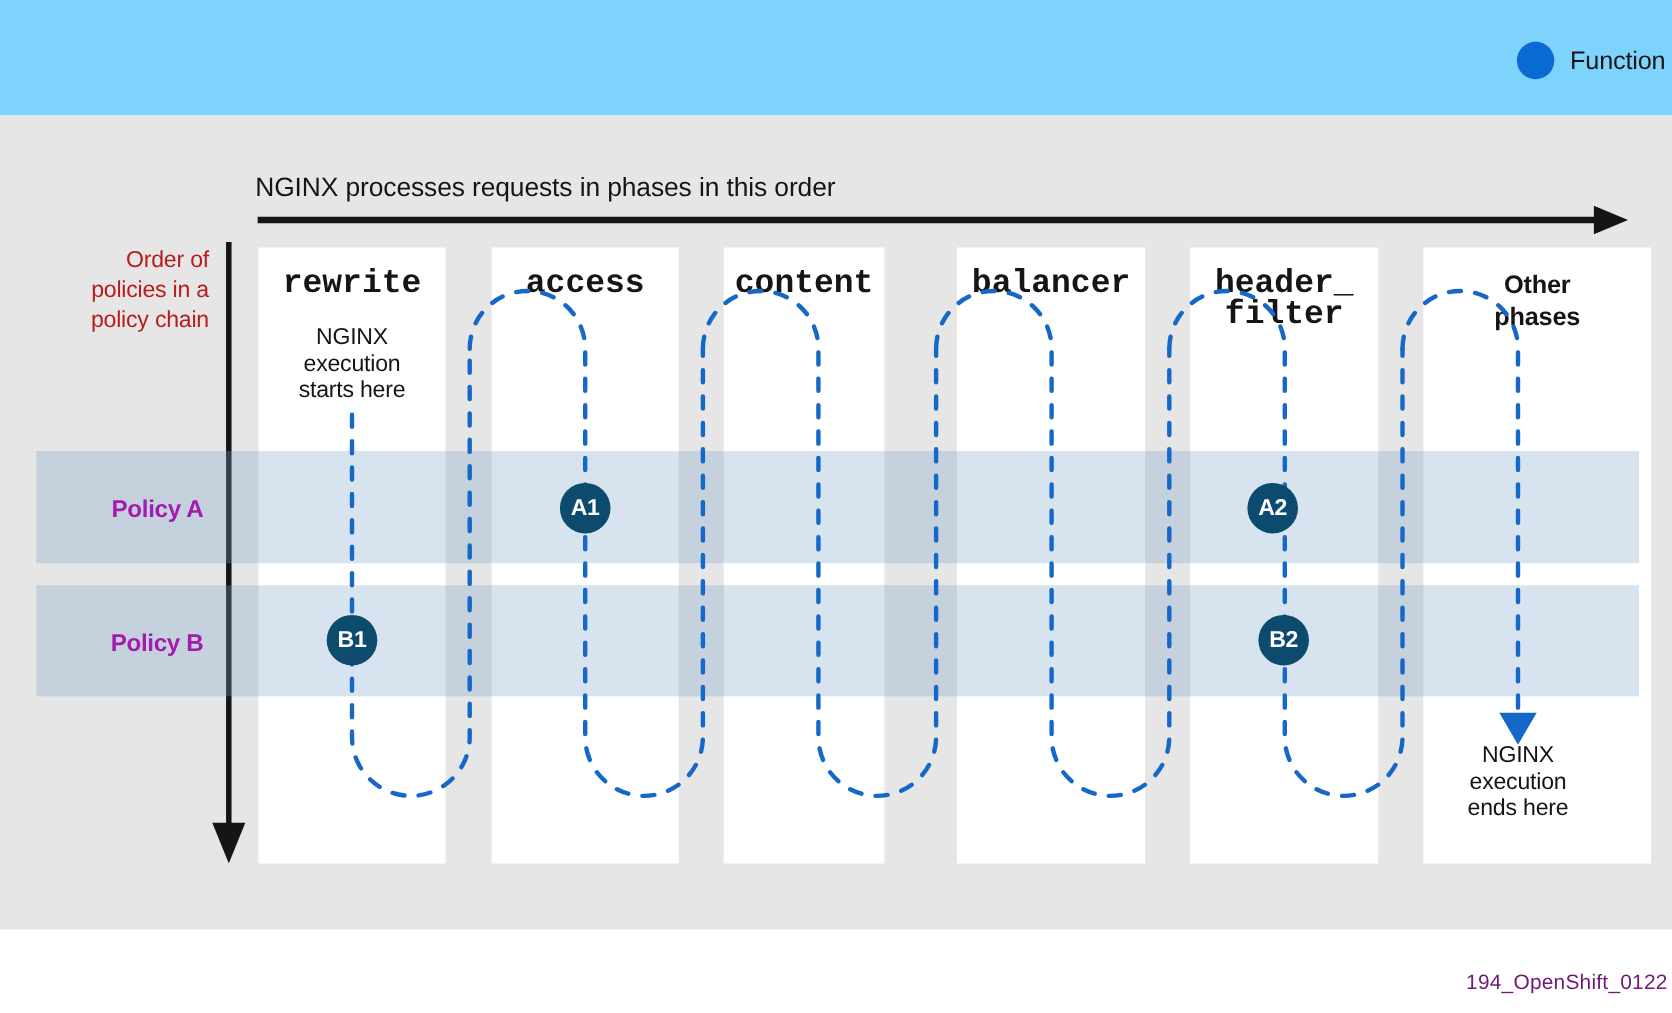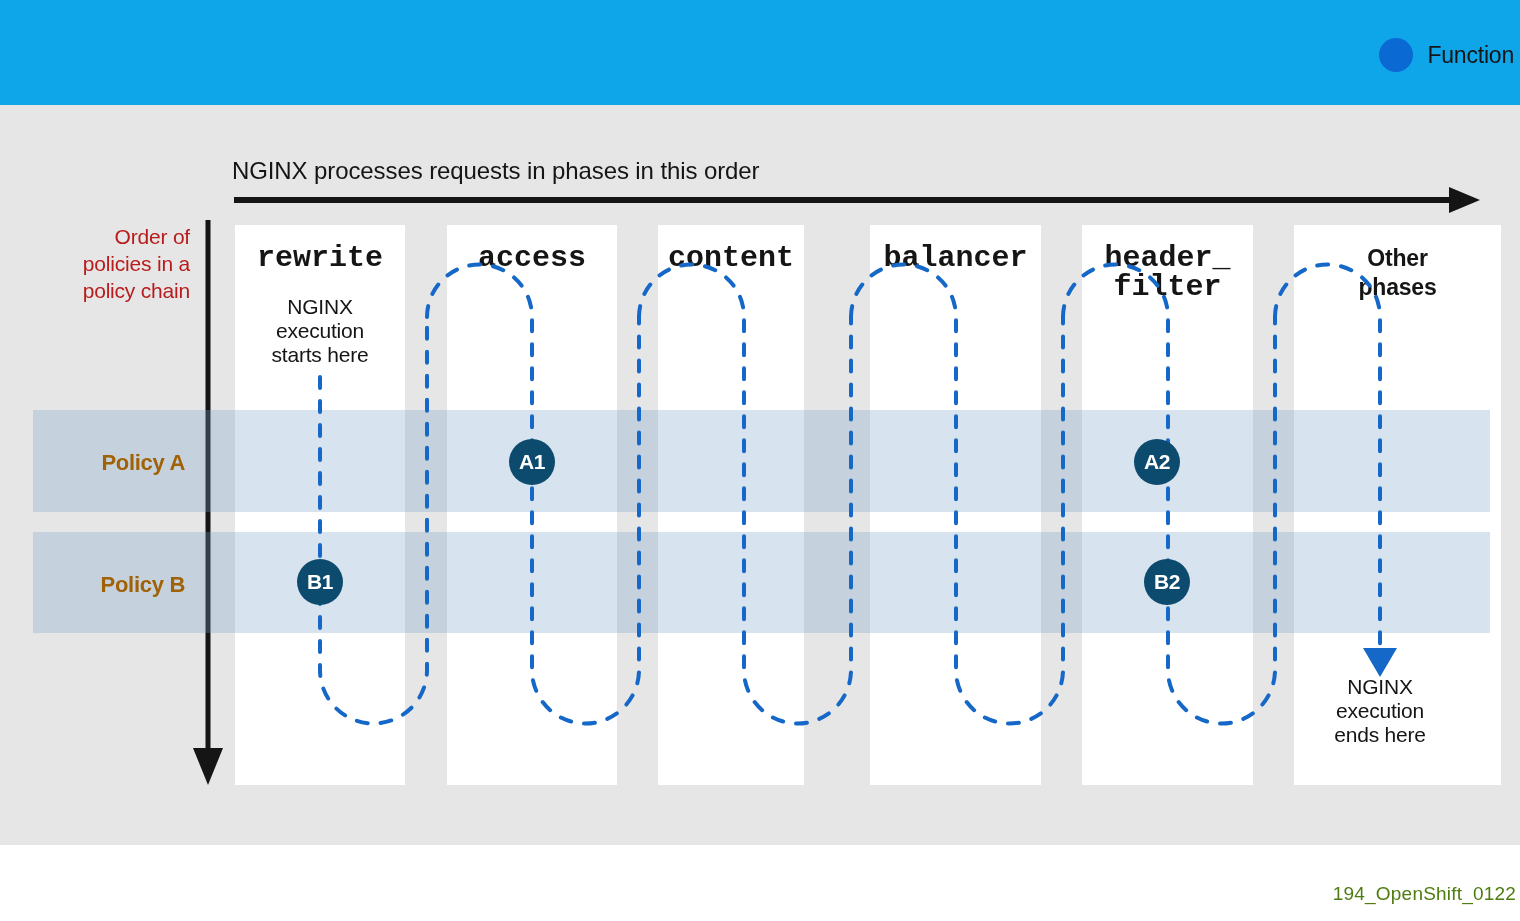--- a/index.html
+++ b/index.html
@@ -15,21 +15,21 @@
     overflow: hidden;
   }
 
   
   #legend {
     position: absolute;
     top: 0;
     left: 0;
     width: 1520px;
     height: 105px;
-    background: #0ea5e9;
+    background: #7dd3fc;
   }
   #legend-inner {
     position: absolute;
     right: 6px;
     top: 38px;
     display: flex;
     align-items: center;
     gap: 14px;
   }
   #legend-dot {
@@ -127,21 +127,21 @@
     width: 1457px;
     background: rgba(122,166,201,0.30);
   }
   .policy-name {
     position: absolute;
     left: 30px;
     width: 155px;
     text-align: right;
     font-size: 22px;
     font-weight: bold;
-    color: #a16207;
+    color: #a21caf;
     letter-spacing: -0.3px;
   }
 
   
   #paths {
     position: absolute;
     left: 0;
     top: 0;
     width: 1520px;
     height: 740px;
@@ -175,21 +175,21 @@
   }
   #annot-start { left: 240px; top: 190px; width: 160px; }
   #annot-end   { left: 1300px; top: 570px; width: 160px; }
 
   
   #watermark {
     position: absolute;
     right: 4px;
     bottom: 16px;
     font-size: 19px;
-    color: #4d7c0f;
+    color: #701a75;
     letter-spacing: 0.2px;
   }
 </style>
 </head>
 <body>
 
 <div id="legend">
   <div id="legend-inner">
     <span id="legend-dot"></span>
     <span id="legend-label">Function</span>

